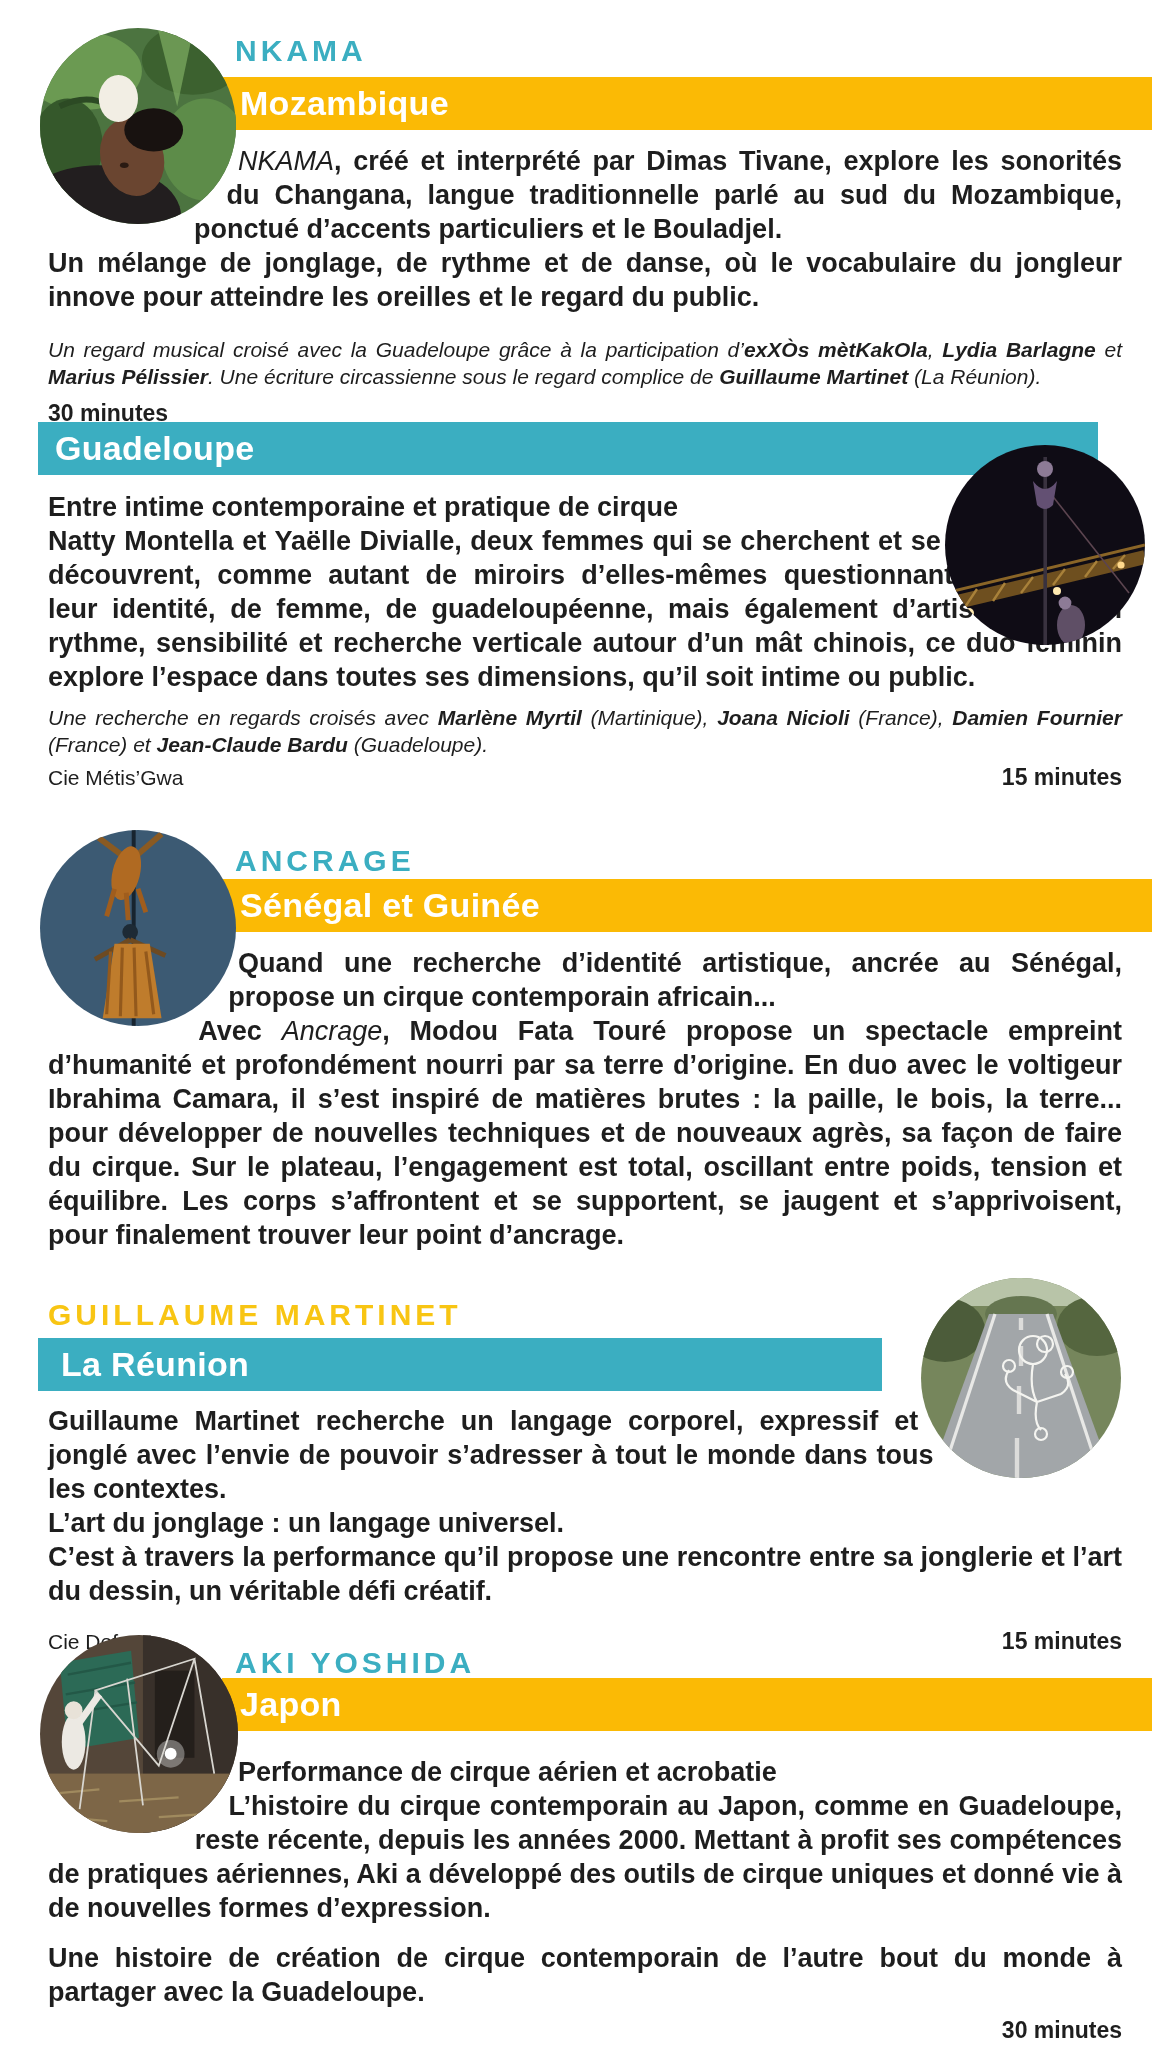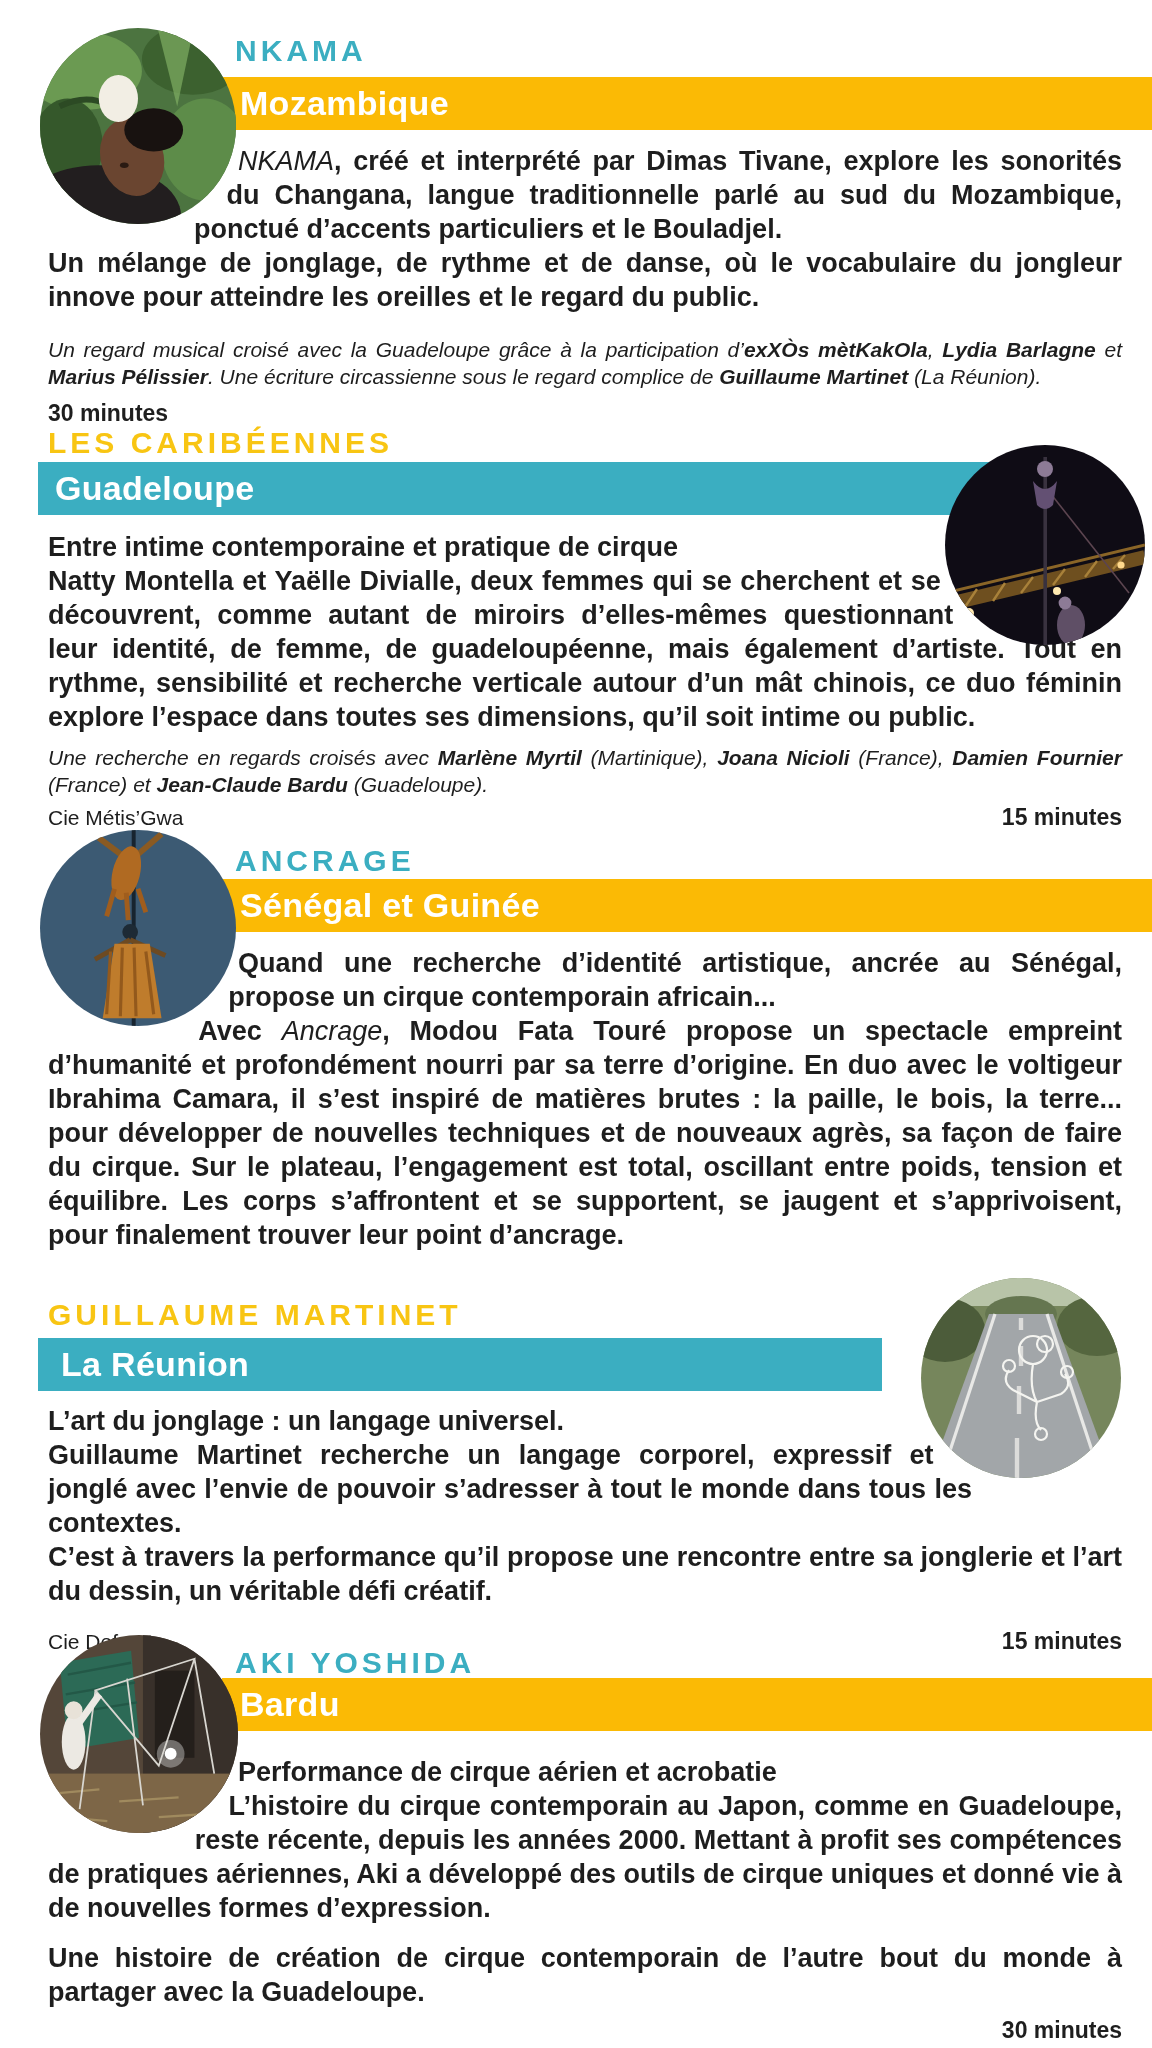--- a/index.html
+++ b/index.html
@@ -122,21 +122,20 @@
         <circle cx="56" cy="73" r="2" fill="#ffe9b0"></circle>
         <circle cx="88" cy="60" r="1.8" fill="#ffd98c"></circle>
         <rect x="49.2" y="6" width="1.8" height="94" fill="#39323f"></rect>
         <path d="M51 22 L92 74" stroke="#5c4550" stroke-width="0.8"></path>
         <circle cx="50" cy="12" r="4" fill="#8d7b96"></circle>
         <path d="M44 18 Q50 26 56 18 L54 30 Q50 34 46 30 Z" fill="#635073"></path>
         <ellipse cx="63" cy="90" rx="7" ry="10" fill="#5f4f66"></ellipse>
         <circle cx="60" cy="79" r="3.2" fill="#8d7b96"></circle>
       </svg>
     </div>
-    <h2 class="title gold">LES CARIBÉENNES</h2>
     <div class="banner teal">
       <span class="banner-label">Guadeloupe</span>
     </div>
     <div class="flow">
       <div class="sp sp2"></div>
       <p class="para subtitle">Entre intime contemporaine et pratique de cirque</p>
       <p class="para"><span class="r-n">Natty Montella et Yaëlle Divialle, deux femmes qui se cherchent et se découvrent, comme autant de miroirs d’elles-mêmes questionnant leur identité, de femme, de guadeloupéenne, mais également d’artiste. Tout en rythme, sensibilité et recherche verticale autour d’un mât chinois, ce duo féminin explore l’espace dans toutes ses dimensions, qu’il soit intime ou public.</span></p>
     </div>
     <p class="credits"><span class="r-i">Une recherche en regards croisés avec </span><span class="r-bi">Marlène Myrtil</span><span class="r-i"> (Martinique), </span><span class="r-bi">Joana Nicioli</span><span class="r-i"> (France), </span><span class="r-bi">Damien Fournier</span><span class="r-i"> (France) et </span><span class="r-bi">Jean-Claude Bardu</span><span class="r-i"> (Guadeloupe).</span></p>
     <div class="meta">
@@ -191,22 +190,22 @@
             <circle cx="60" cy="78" r="3"></circle>
         </g>
       </svg>
     </div>
     <h2 class="title gold">GUILLAUME MARTINET</h2>
     <div class="banner teal">
       <span class="banner-label">La Réunion</span>
     </div>
     <div class="flow">
       <div class="sp sp4"></div>
+      <p class="para"><span class="r-n">Guillaume Martinet recherche un langage corporel, expressif et jonglé avec l’envie de pouvoir s’adresser à tout le monde dans tous les contextes.</span></p>
       <p class="para subtitle">L’art du jonglage : un langage universel.</p>
-      <p class="para"><span class="r-n">Guillaume Martinet recherche un langage corporel, expressif et jonglé avec l’envie de pouvoir s’adresser à tout le monde dans tous les contextes.</span></p>
       <p class="para"><span class="r-n">C’est à travers la performance qu’il propose </span><span class="r-b">une rencontre entre sa jonglerie et l’art du dessin</span><span class="r-n">, un véritable défi créatif.</span></p>
     </div>
     <div class="meta">
       <span class="company">Cie Defracto</span>
       <span class="duration">15 minutes</span>
     </div>
   </section>
 
   <section class="sec s5">
     <div class="photo ph5">
@@ -223,21 +222,21 @@
         <g stroke="#d8d6d0" stroke-width="0.9" fill="none">
           <path d="M28 28 L78 12 L60 66 Z M28 28 L60 66 M44 22 L52 86 M28 28 L20 88 M78 12 L88 70"></path>
         </g>
         <ellipse cx="17" cy="54" rx="6" ry="14" fill="#ece9e3"></ellipse>
         <circle cx="17" cy="38" r="4.5" fill="#e8e2d8"></circle>
         <path d="M20 44 L30 30" stroke="#ece9e3" stroke-width="3.5"></path>
       </svg>
     </div>
     <h2 class="title teal">AKI YOSHIDA</h2>
     <div class="banner yellow">
-      <span class="banner-label">Bardu</span>
+      <span class="banner-label">Japon</span>
     </div>
     <div class="flow">
       <div class="sp sp5"></div>
       <p class="para subtitle">Performance de cirque aérien et acrobatie</p>
       <p class="para"><span class="r-n">L’histoire du cirque contemporain au Japon, comme en Guadeloupe, reste récente, depuis les années 2000. Mettant à profit ses compétences de pratiques aériennes, Aki a développé des outils de cirque uniques et donné vie à de nouvelles formes d’expression.</span></p>
       <p class="para gap"><span class="r-b">Une histoire de création de cirque contemporain de l’autre bout du monde à partager avec la Guadeloupe.</span></p>
     </div>
     <div class="meta">
       <span class="company"></span>
       <span class="duration">30 minutes</span>

